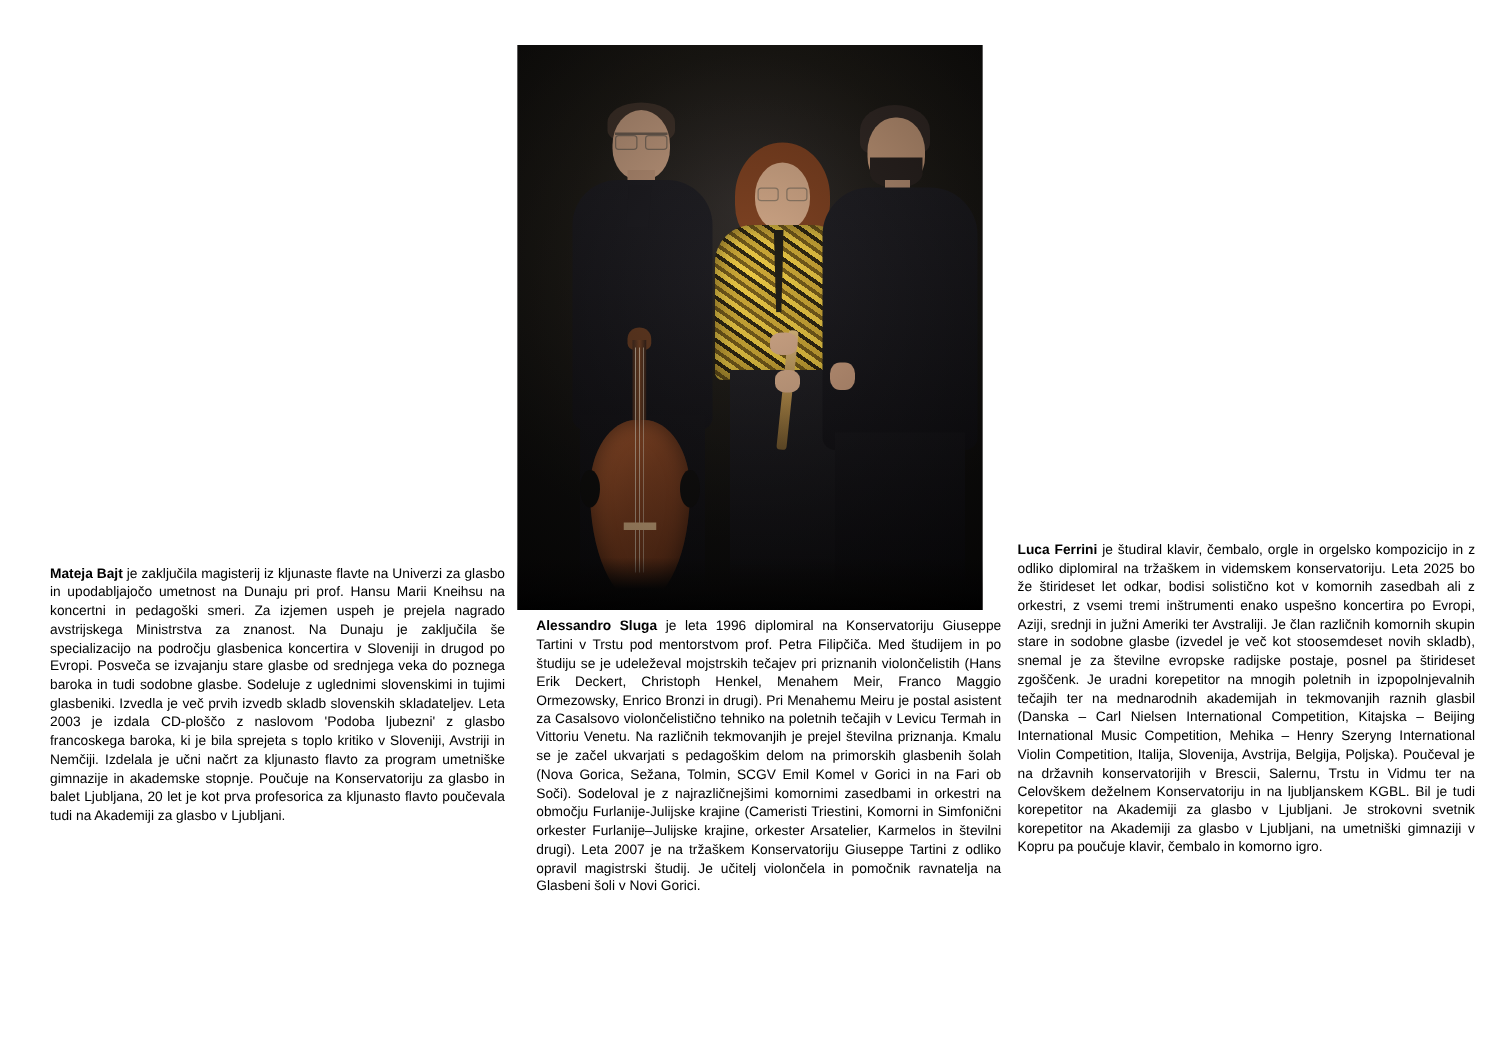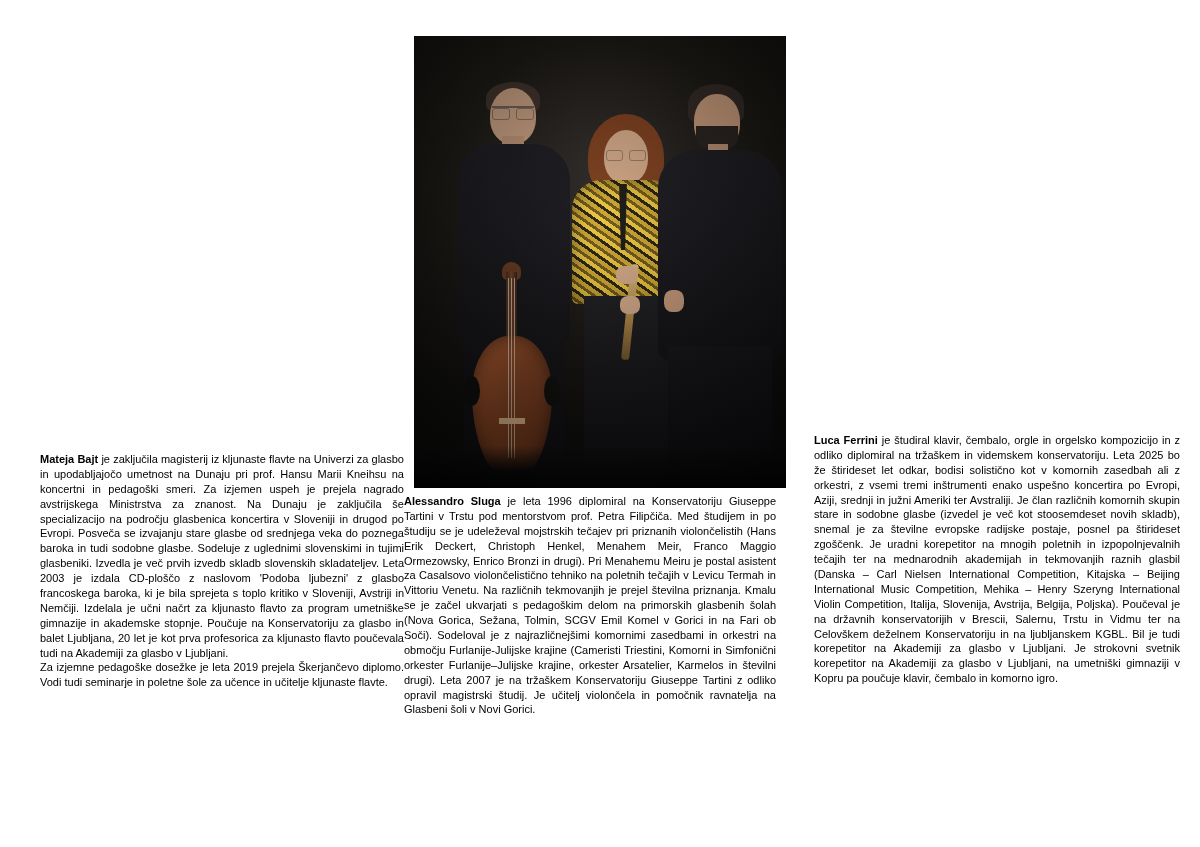--- a/index.html
+++ b/index.html
@@ -214,21 +214,21 @@
     text-align: justify;
     text-justify: inter-word;
     hyphens: auto;
     color: #000;
   }
   .col p { margin: 0; }
   .col p + p { margin-top: 0px; }
   .name { font-weight: bold; }
 
   #col-left  { left: 40px;  top: 452px; width: 364px; }
-  #col-mid   { left: 404px; top: 494px; width: 372px; }
+  #col-mid   { left: 429px; top: 494px; width: 372px; }
   #col-right { left: 814px; top: 433px; width: 366px; }
 </style>
 </head>
 <body>
 
 <div class="page">
 
   <div class="photo-wrap">
     <div class="photo">
 
@@ -274,21 +274,20 @@
         <div class="hand"></div>
         <div class="legs"></div>
       </div>
 
       <div class="floor"></div>
     </div>
   </div>
 
   <div class="col" id="col-left">
     <p><span class="name">Mateja Bajt</span> <span>je zaključila magisterij iz kljunaste flavte na Univerzi za glasbo in upodabljajočo umetnost na Dunaju pri prof. Hansu Marii Kneihsu na koncertni in pedagoški smeri. Za izjemen uspeh je prejela nagrado avstrijskega Ministrstva za znanost. Na Dunaju je zaključila še specializacijo na področju glasbenica koncertira v Sloveniji in drugod po Evropi. Posveča se izvajanju stare glasbe od srednjega veka do poznega baroka in tudi sodobne glasbe. Sodeluje z uglednimi slovenskimi in tujimi glasbeniki. Izvedla je več prvih izvedb skladb slovenskih skladateljev. Leta 2003 je izdala CD-ploščo z naslovom 'Podoba ljubezni' z glasbo francoskega baroka, ki je bila sprejeta s toplo kritiko v Sloveniji, Avstriji in Nemčiji. Izdelala je učni načrt za kljunasto flavto za program umetniške gimnazije in akademske stopnje. Poučuje na Konservatoriju za glasbo in balet Ljubljana, 20 let je kot prva profesorica za kljunasto flavto poučevala tudi na Akademiji za glasbo v Ljubljani.</span></p>
-    <p>Za izjemne pedagoške dosežke je leta 2019 prejela Škerjančevo diplomo. Vodi tudi seminarje in poletne šole za učence in učitelje kljunaste flavte.</p>
   </div>
 
   <div class="col" id="col-mid">
     <p><span class="name">Alessandro Sluga</span> <span>je leta 1996 diplomiral na Konservatoriju Giuseppe Tartini v Trstu pod mentorstvom prof. Petra Filipčiča. Med študijem in po študiju se je udeleževal mojstrskih tečajev pri priznanih violončelistih (Hans Erik Deckert, Christoph Henkel, Menahem Meir, Franco Maggio Ormezowsky, Enrico Bronzi in drugi). Pri Menahemu Meiru je postal asistent za Casalsovo violončelistično tehniko na poletnih tečajih v Levicu Termah in Vittoriu Venetu. Na različnih tekmovanjih je prejel številna priznanja. Kmalu se je začel ukvarjati s pedagoškim delom na primorskih glasbenih šolah (Nova Gorica, Sežana, Tolmin, SCGV Emil Komel v Gorici in na Fari ob Soči). Sodeloval je z najrazličnejšimi komornimi zasedbami in orkestri na območju Furlanije-Julijske krajine (Cameristi Triestini, Komorni in Simfonični orkester Furlanije–Julijske krajine, orkester Arsatelier, Karmelos in številni drugi). Leta 2007 je na tržaškem Konservatoriju Giuseppe Tartini z odliko opravil magistrski študij. Je učitelj violončela in pomočnik ravnatelja na Glasbeni šoli v Novi Gorici.</span></p>
   </div>
 
   <div class="col" id="col-right">
     <p><span class="name">Luca Ferrini</span> <span>je študiral klavir, čembalo, orgle in orgelsko kompozicijo in z odliko diplomiral na tržaškem in videmskem konservatoriju. Leta 2025 bo že štirideset let odkar, bodisi solistično kot v komornih zasedbah ali z orkestri, z vsemi tremi inštrumenti enako uspešno koncertira po Evropi, Aziji, srednji in južni Ameriki ter Avstraliji. Je član različnih komornih skupin stare in sodobne glasbe (izvedel je več kot stoosemdeset novih skladb), snemal je za številne evropske radijske postaje, posnel pa štirideset zgoščenk. Je uradni korepetitor na mnogih poletnih in izpopolnjevalnih tečajih ter na mednarodnih akademijah in tekmovanjih raznih glasbil (Danska – Carl Nielsen International Competition, Kitajska – Beijing International Music Competition, Mehika – Henry Szeryng International Violin Competition, Italija, Slovenija, Avstrija, Belgija, Poljska). Poučeval je na državnih konservatorijih v Brescii, Salernu, Trstu in Vidmu ter na Celovškem deželnem Konservatoriju in na ljubljanskem KGBL. Bil je tudi korepetitor na Akademiji za glasbo v Ljubljani. Je strokovni svetnik korepetitor na Akademiji za glasbo v Ljubljani, na umetniški gimnaziji v Kopru pa poučuje klavir, čembalo in komorno igro.</span></p>
   </div>
 

